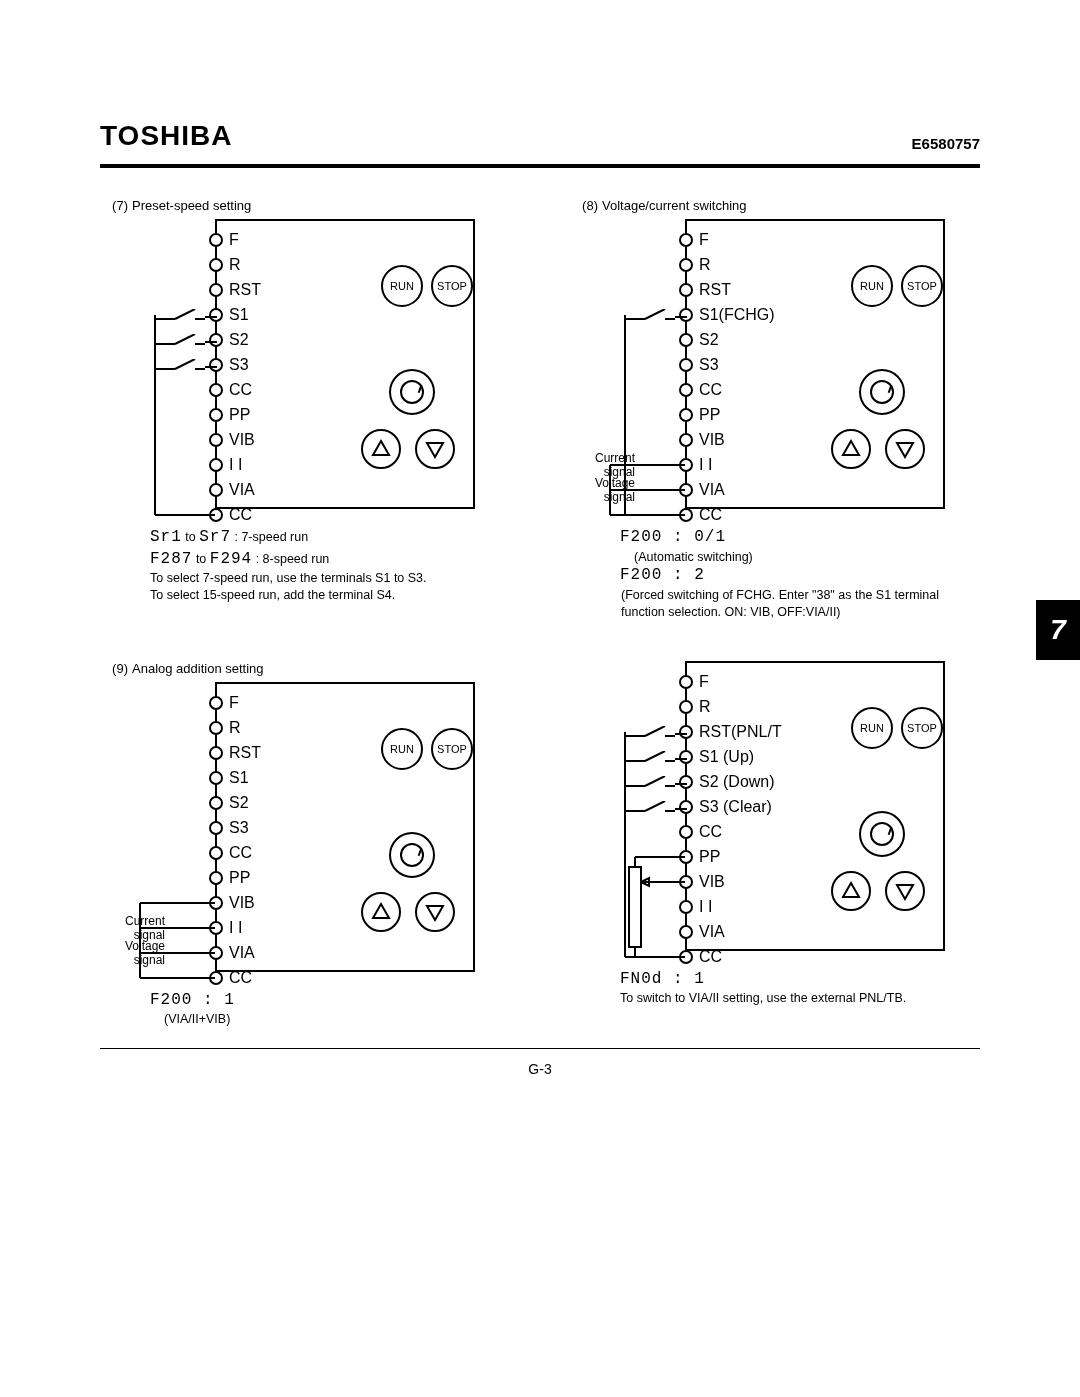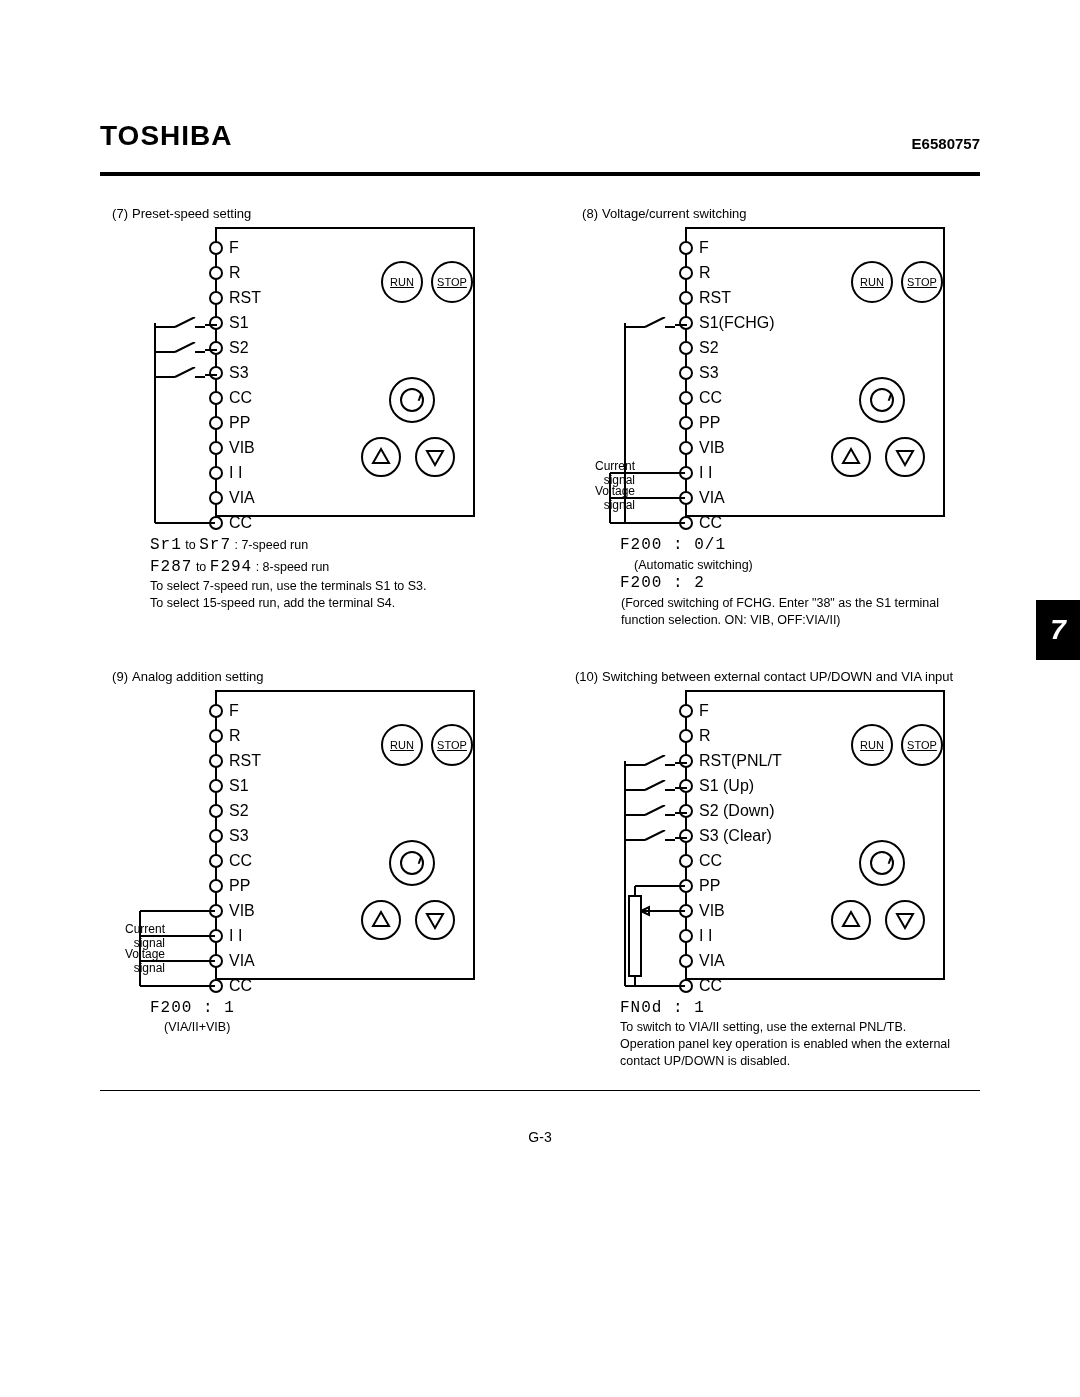--- a/index.html
+++ b/index.html
@@ -14,21 +14,21 @@
   .page {
     width: 1080px;
     padding: 120px 100px 40px 100px;
     position: relative;
   }
   .header {
     border-bottom: 4px solid #000;
     display: flex;
     justify-content: space-between;
     align-items: flex-end;
-    padding-bottom: 20px;
+    padding-bottom: 12px;
     margin-bottom: 30px;
   }
   .brand {
     font-size: 28px;
     font-weight: 900;
     letter-spacing: 1px;
   }
   .docid { font-size: 15px; font-weight: 700; }
   .grid {
     display: grid;
@@ -72,22 +72,22 @@
     width: 50px; height: 12px;
   }
   .sw line { stroke:#000; stroke-width:2; }
   .leftlabel {
     position:absolute;
     font-size:12px;
     text-align:right;
   }
   .run-stop {
     position:absolute;
-    right: 12px; top: 34px;
-    display:flex; gap:8px;text-decoration:underline;
+    right: 12px; top: 46px;
+    display:flex; gap:8px;
   }
   .rsb {
     width: 42px; height: 42px; border:2px solid #000; border-radius:50%;
     display:flex;align-items:center;justify-content:center;
     font-size:11px;
   }
   .knob {
     position:absolute;
     right: 50px; top: 150px;
     width: 46px; height:46px; border:2px solid #000; border-radius:50%;
@@ -112,21 +112,21 @@
   .segfont { font-family: "Courier New", monospace; letter-spacing:1px; font-size:16px; }
   .side-tab {
     position:absolute;
     right: 0; top: 600px;
     background:#000; color:#fff;
     width: 44px; height: 60px;
     display:flex;align-items:center;justify-content:center;
     font-size: 28px; font-style: italic; font-weight:700;
   }
   .footer {
-    text-align:center; margin-top: 38px; font-size:14px;
+    text-align:center; margin-top: 12px; font-size:14px;
   }
   .hr-bottom { border:0; border-top:1.5px solid #000; margin-top:20px;}
   .wirepath { position:absolute; }
   .wirepath line, .wirepath polyline { stroke:#000; stroke-width:2; fill:none;}
   .termtxt { font-size:16px; }
 </style>
 </head>
 <body>
 
 <div class="page">
@@ -433,24 +433,20 @@
           </svg>
           <div class="leftlabel" style="left: -20px; top: 232px; width: 60px;">Current signal</div>
           <div class="leftlabel" style="left: -20px; top: 257px; width: 60px;">Voltage signal</div>
         </div>
         <div class="notes">
           <div><span class="segfont">F200 : 1</span></div>
           <div style="margin-left:14px">(VIA/II+VIB)</div>
         </div>
       </div>
       <div class="cell">
-        <div class="title-row">
-          <span class="num">(10)</span>
-                  <span>Switching between external contact UP/DOWN and VIA input</span>
-        </div>
         <div class="dia-wrap">
           <div class="panel"></div>
           <div class="termcol">
             <div class="term">
               <span class="ring"></span>
               <span class="termtxt">F</span>
             </div>
             <div class="term">
               <span class="ring"></span>
               <span class="termtxt">R</span>
@@ -555,20 +551,19 @@
             <line x1="40" y1="196" x2="40" y2="206"></line>
             <rect x="34" y="206" width="12" height="80" fill="none" stroke="#000" stroke-width="2"></rect>
             <line x1="40" y1="286" x2="40" y2="296"></line>
             <polyline points="46,221 60,221 90,221"></polyline>
             <polyline points="46,221 54,217 54,225 46,221"></polyline>
           </svg>
         </div>
         <div class="notes">
           <div><span class="segfont">FN0d : 1</span></div>
           <div>To switch to VIA/II setting, use the external PNL/TB.</div>
-          <div>Operation panel key operation is enabled when the external contact UP/DOWN is disabled.</div>
         </div>
       </div>
     </div>
 
   <hr class="hr-bottom">
   <div class="footer">G-3</div>
 </div>
 
 </body></html>

